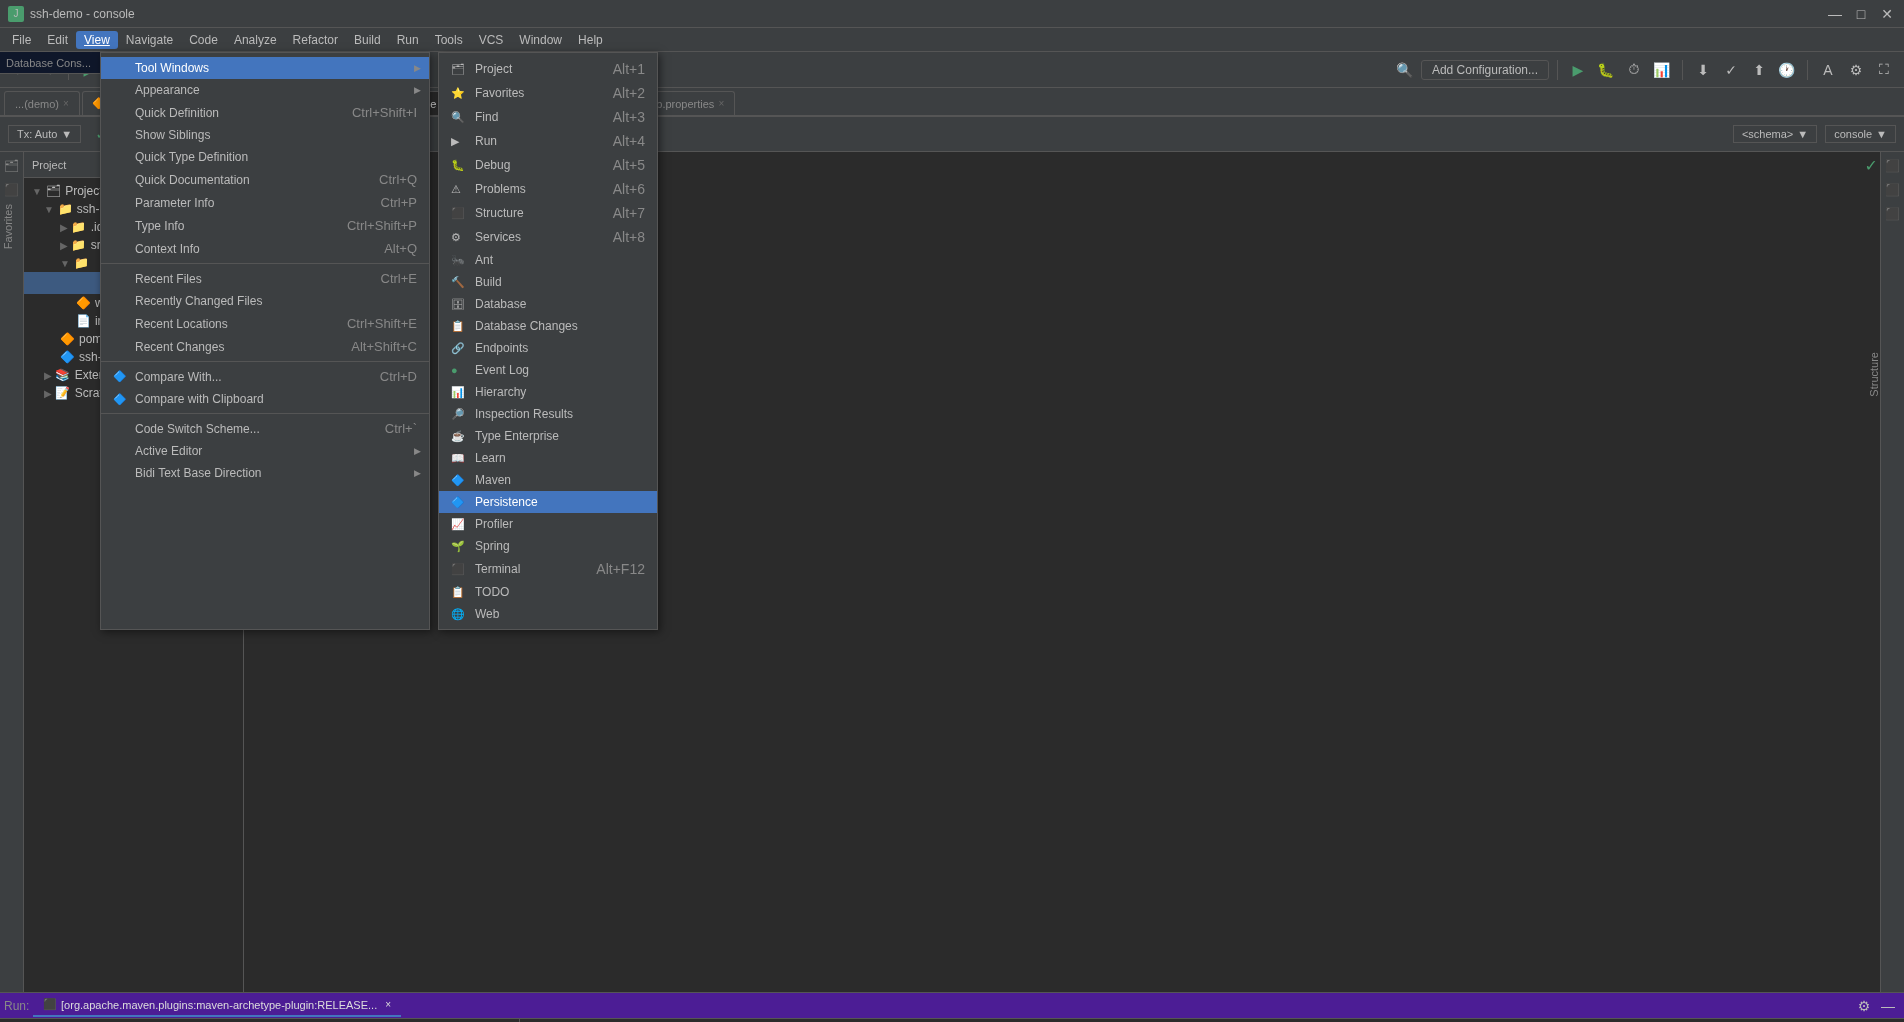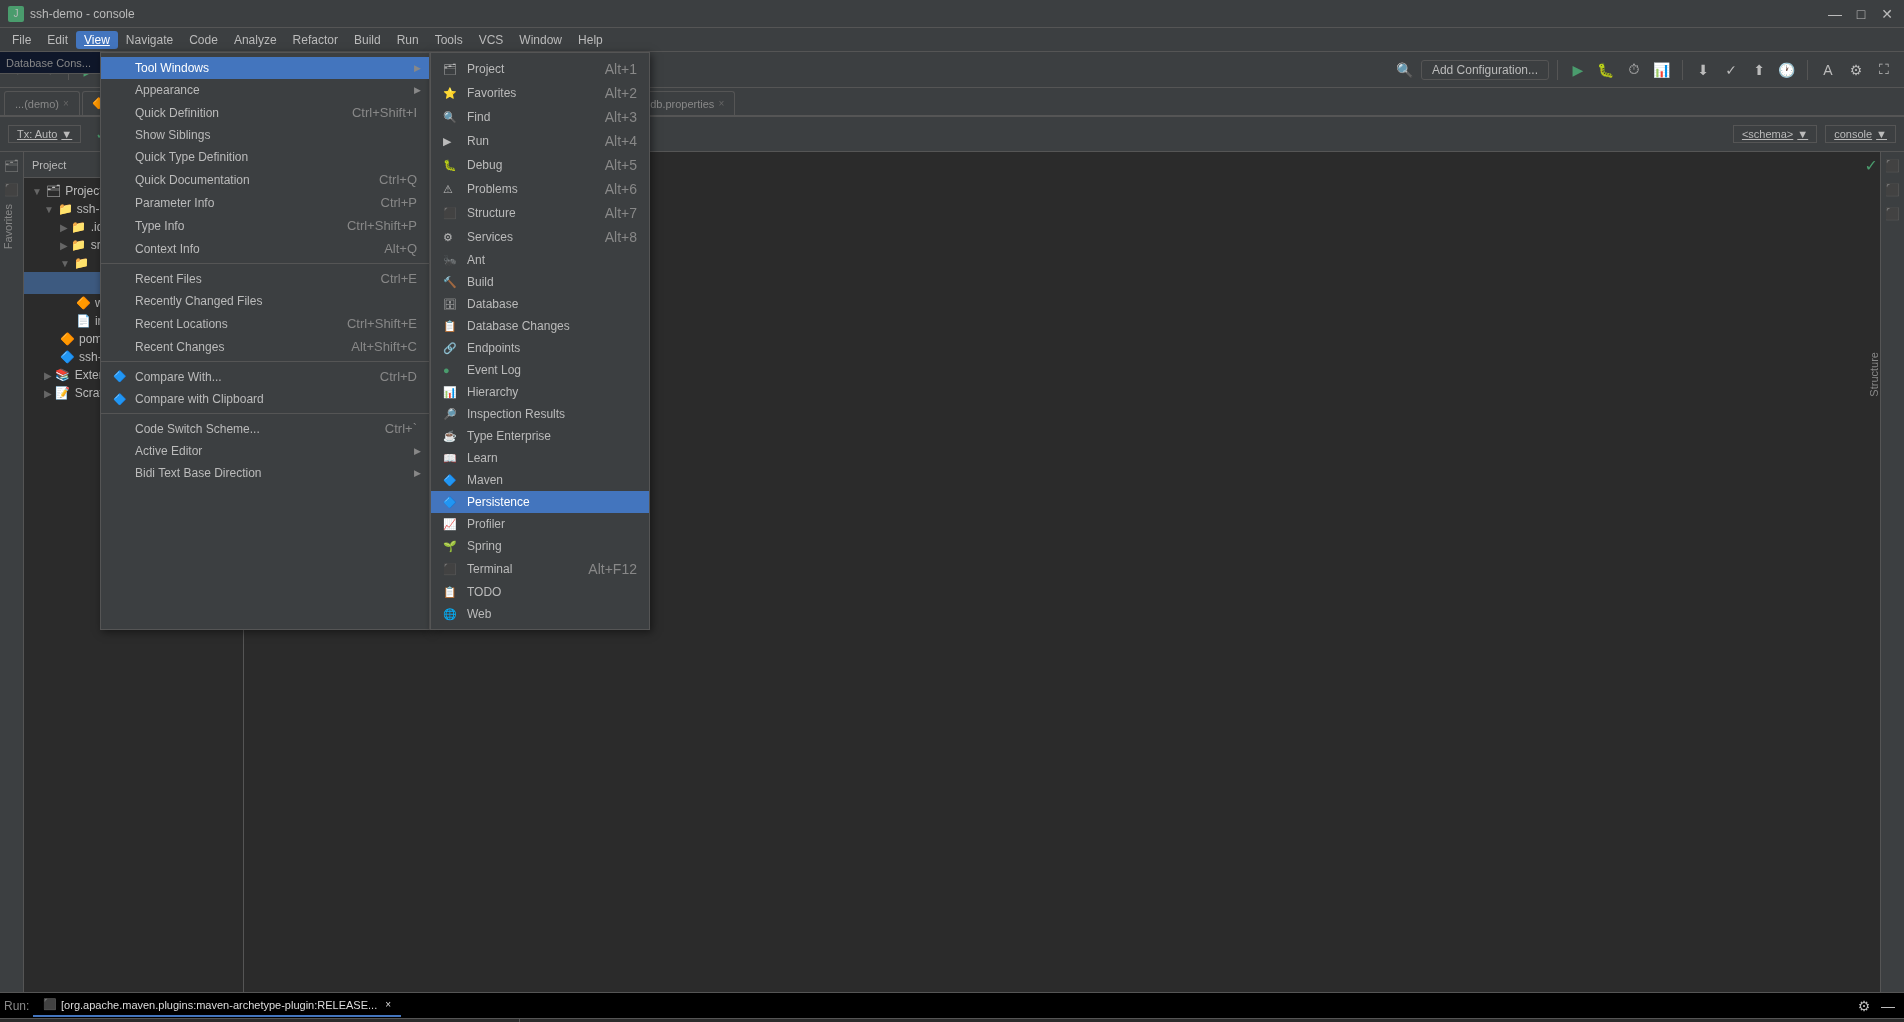--- a/index.html
+++ b/index.html
@@ -249,21 +249,21 @@
     
     .bottom-panel {
       height: 180px;
       background: #2b2b2b;
       border-top: 1px solid #555;
       display: flex;
       flex-direction: column;
     }
     .bottom-tabs {
       height: 26px;
-      background: #000000;
+      background: #4c1d95;
       display: flex;
       align-items: center;
       padding: 2px 4px;
       border-bottom: 1px solid #555;
     }
     .bottom-tab {
       height: 22px;
       padding: 0 10px;
       display: flex;
       align-items: center;
@@ -284,20 +284,21 @@
       font-family: monospace;
     }
 
     
     .dropdown-container {
       position: absolute;
       top: 52px;
       left: 0;
       display: flex;
       z-index: 1000;
+      gap: 8px;
     }
 
     
     .view-menu {
       width: 330px;
       background: #3c3f41;
       border: 1px solid #555;
       box-shadow: 2px 2px 8px rgba(0,0,0,0.5);
       padding: 4px 0;
     }
@@ -371,21 +372,20 @@
     .schema-dropdown {
       background: #3c3f41;
       border: 1px solid #555;
       color: #bbbbbb;
       padding: 2px 8px;
       font-size: 11px;
       cursor: pointer;
       display: flex;
       align-items: center;
       gap: 4px;
-      text-decoration: underline;
     }
   </style>
 </head>
 <body>
 
 <div class="title-bar">
   <div class="title-bar-left">
     <div class="title-bar-icon">J</div>
     <span class="title-text">ssh-demo - console</span>
   </div>

